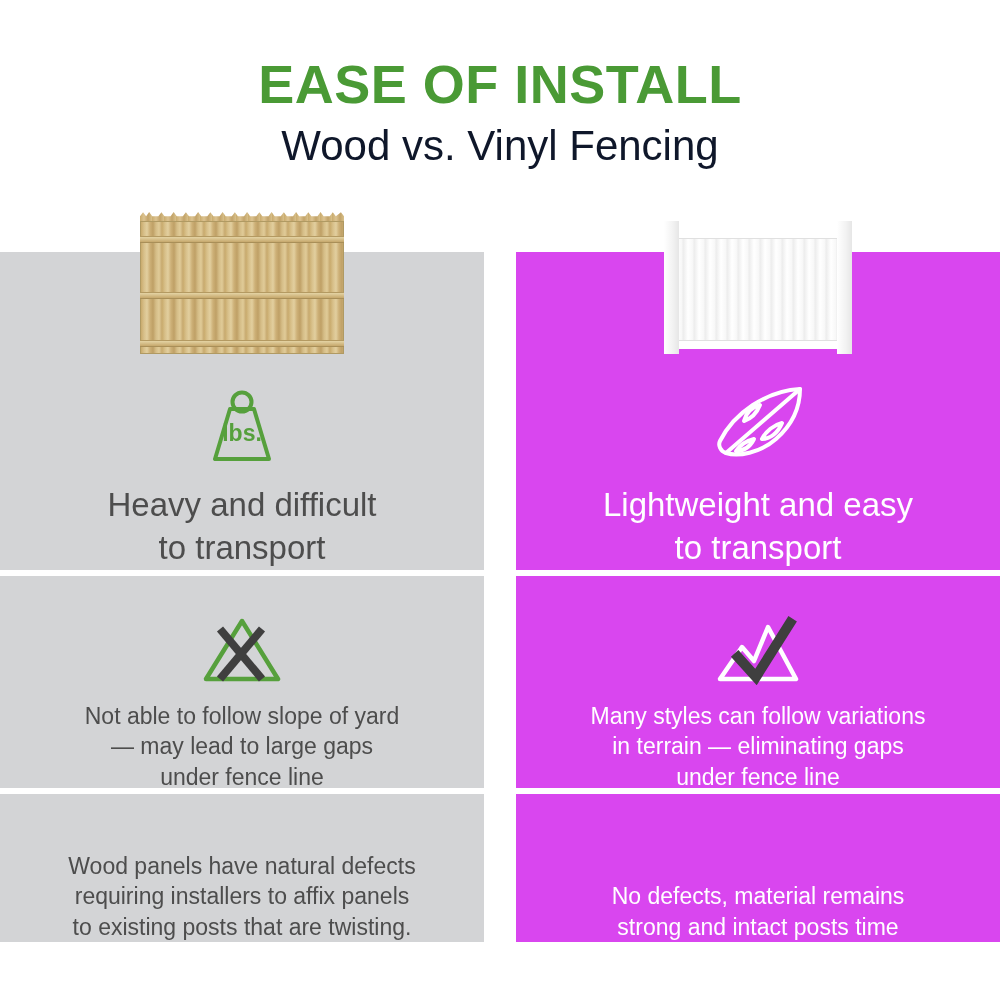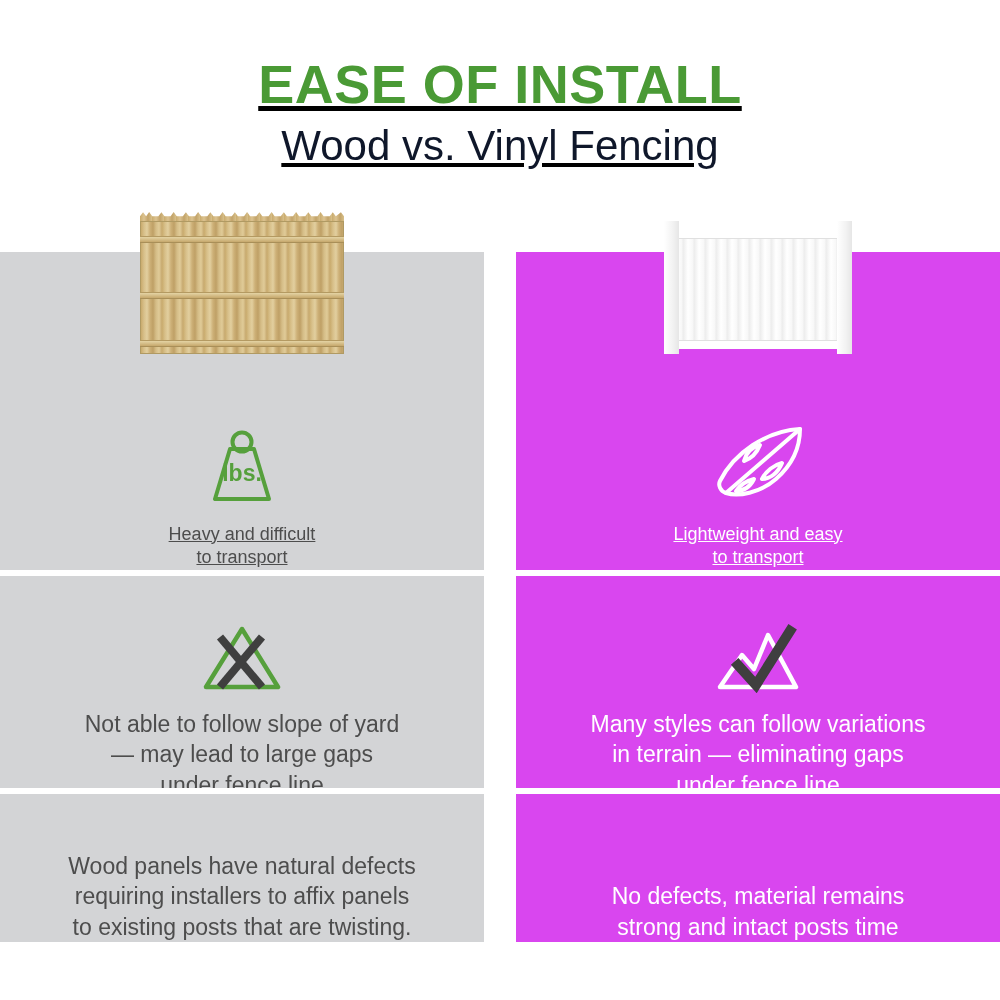--- a/index.html
+++ b/index.html
@@ -19,21 +19,20 @@
     background: #ffffff;
   }
 
   
   .header {
     position: absolute;
     top: 0; left: 0;
     width: 1000px;
     padding-top: 56px;
     text-align: center;
-    text-decoration: underline;
   }
   .title {
     font-size: 54px;
     font-weight: bold;
     color: #4A9A35;
     letter-spacing: 0.5px;
     line-height: 1.05;
   }
   .subtitle {
     font-size: 42px;
@@ -58,21 +57,21 @@
     position: absolute;
     left: 0;
     width: 100%;
     display: flex;
     flex-direction: column;
     align-items: center;
     justify-content: flex-end;
   }
   
   .row-1 { top: 0px;   height: 318px; }
-  .row-2 { top: 336px; height: 212px; }
+  .row-2 { top: 328px; height: 212px; }
   .row-3 { top: 542px; height: 148px; }
 
   .divider {
     position: absolute;
     left: 0;
     width: 100%;
     height: 6px;
     background: #ffffff;
   }
   .divider.d1 { top: 318px; }
@@ -198,21 +197,21 @@
   
   .caption {
     text-align: center;
     line-height: 1.32;
     font-weight: normal;
     white-space: pre-line;
   }
   .wood  .caption { color: #4D4D4D; }
   .vinyl .caption { color: #FFFFFF; }
 
-  .cap-big   { font-size: 18px; margin-top: 18px; text-decoration: underline; }
+  .cap-big   { font-size: 33px; margin-top: 18px; }
   .cap-mid   { font-size: 23px; margin-top: 16px; }
   .cap-row3  { font-size: 23px; margin-top: 28px; }
 </style>
 </head>
 <body>
 
 <div id="page">
 
   <div class="header">
     <div class="title">EASE OF INSTALL</div>

